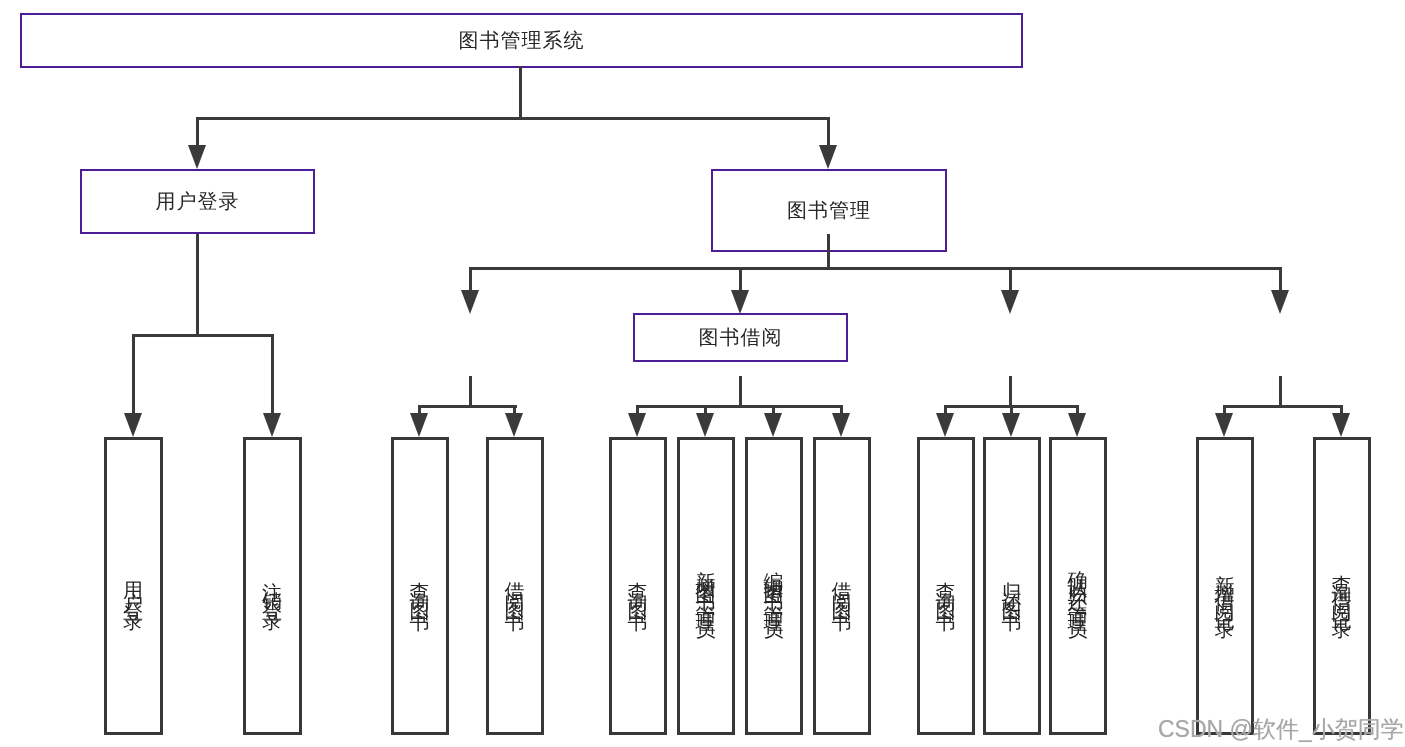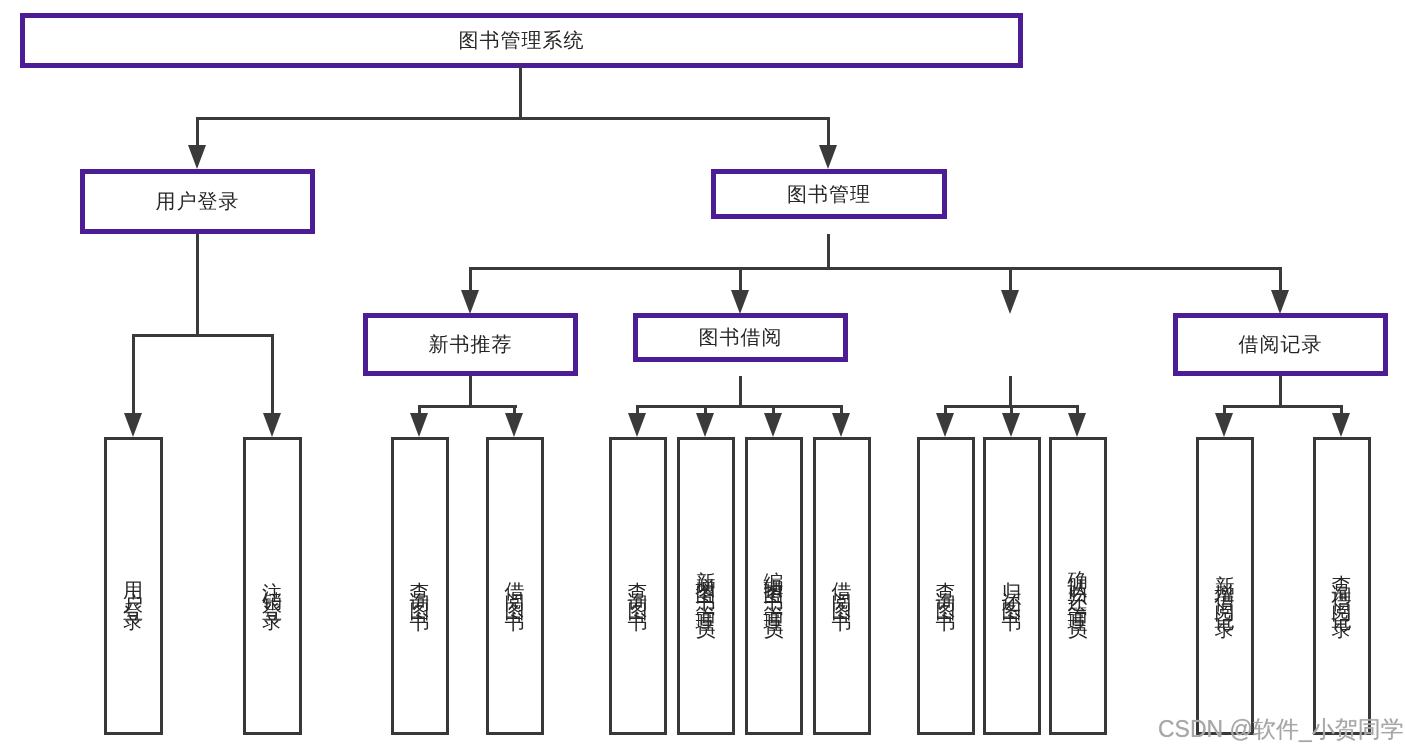--- a/index.html
+++ b/index.html
@@ -1,21 +1,21 @@
 <!DOCTYPE html>
 <html><head>
 <meta charset="utf-8">
 <style>
   html,body{margin:0;padding:0;background:#ffffff;}
   .canvas{
     position:relative;width:1405px;height:747px;background:#ffffff;overflow:hidden;
     font-family:"Liberation Sans","DejaVu Sans",sans-serif;color:#262626;
   }
   .node{
-    position:absolute;box-sizing:border-box;border:5px solid #4c1d95;background:#ffffff;
+    position:absolute;box-sizing:border-box;border:2px solid #4c1d95;background:#ffffff;
     display:flex;align-items:center;justify-content:center;
     font-size:20px;color:#262626;letter-spacing:1px;
   }
   .vnode{
     position:absolute;box-sizing:border-box;border:3px solid #383838;background:#ffffff;
     display:flex;align-items:center;justify-content:center;
   }
   .vnode .vtext{
     writing-mode:vertical-rl;text-orientation:mixed;
     font-size:20px;letter-spacing:10px;color:#262626;line-height:1;
@@ -45,21 +45,21 @@
   <div class="vl" style="left:519px;top:66px;height:54px;"></div>
   <div class="hl" style="left:196px;top:117px;width:634px;"></div>
   <div class="vl" style="left:196px;top:117px;height:31px;"></div>
   <div class="arrow" style="left:188px;top:145px;"></div>
   <div class="vl" style="left:827px;top:117px;height:31px;"></div>
   <div class="arrow" style="left:819px;top:145px;"></div>
 
   <div class="node" style="left:80px;top:169px;width:235px;height:65px;">
     <span>用户登录</span>
   </div>
-  <div class="node" style="left:711px;top:169px;width:236px;height:50px;">
+  <div class="node" style="left:711px;top:169px;width:236px;height:83px;">
     <span>图书管理</span>
   </div>
 
   <div class="vl" style="left:196px;top:234px;height:103px;"></div>
   <div class="hl" style="left:132px;top:334px;width:141px;"></div>
   <div class="vl" style="left:132px;top:334px;height:82px;"></div>
   <div class="arrow" style="left:124px;top:413px;"></div>
   <div class="vl" style="left:271px;top:334px;height:82px;"></div>
   <div class="arrow" style="left:263px;top:413px;"></div>
 
@@ -67,28 +67,22 @@
   <div class="hl" style="left:469px;top:267px;width:813px;"></div>
   <div class="vl" style="left:469px;top:267px;height:26px;"></div>
   <div class="arrow" style="left:461px;top:290px;"></div>
   <div class="vl" style="left:739px;top:267px;height:26px;"></div>
   <div class="arrow" style="left:731px;top:290px;"></div>
   <div class="vl" style="left:1009px;top:267px;height:26px;"></div>
   <div class="arrow" style="left:1001px;top:290px;"></div>
   <div class="vl" style="left:1279px;top:267px;height:26px;"></div>
   <div class="arrow" style="left:1271px;top:290px;"></div>
 
-  <div class="node" style="left:363px;top:313px;width:215px;height:63px;">
-    <span>新书推荐</span>
-  </div>
   <div class="node" style="left:633px;top:313px;width:215px;height:49px;">
     <span>图书借阅</span>
-  </div>
-  <div class="node" style="left:1173px;top:313px;width:215px;height:63px;">
-    <span>借阅记录</span>
   </div>
 
   <div class="vl" style="left:469px;top:376px;height:32px;"></div>
   <div class="hl" style="left:418px;top:405px;width:99px;"></div>
   <div class="vl" style="left:418px;top:405px;height:12px;"></div>
   <div class="arrow" style="left:410px;top:413px;"></div>
   <div class="vl" style="left:513px;top:405px;height:12px;"></div>
   <div class="arrow" style="left:505px;top:413px;"></div>
 
   <div class="vl" style="left:739px;top:376px;height:32px;"></div>

